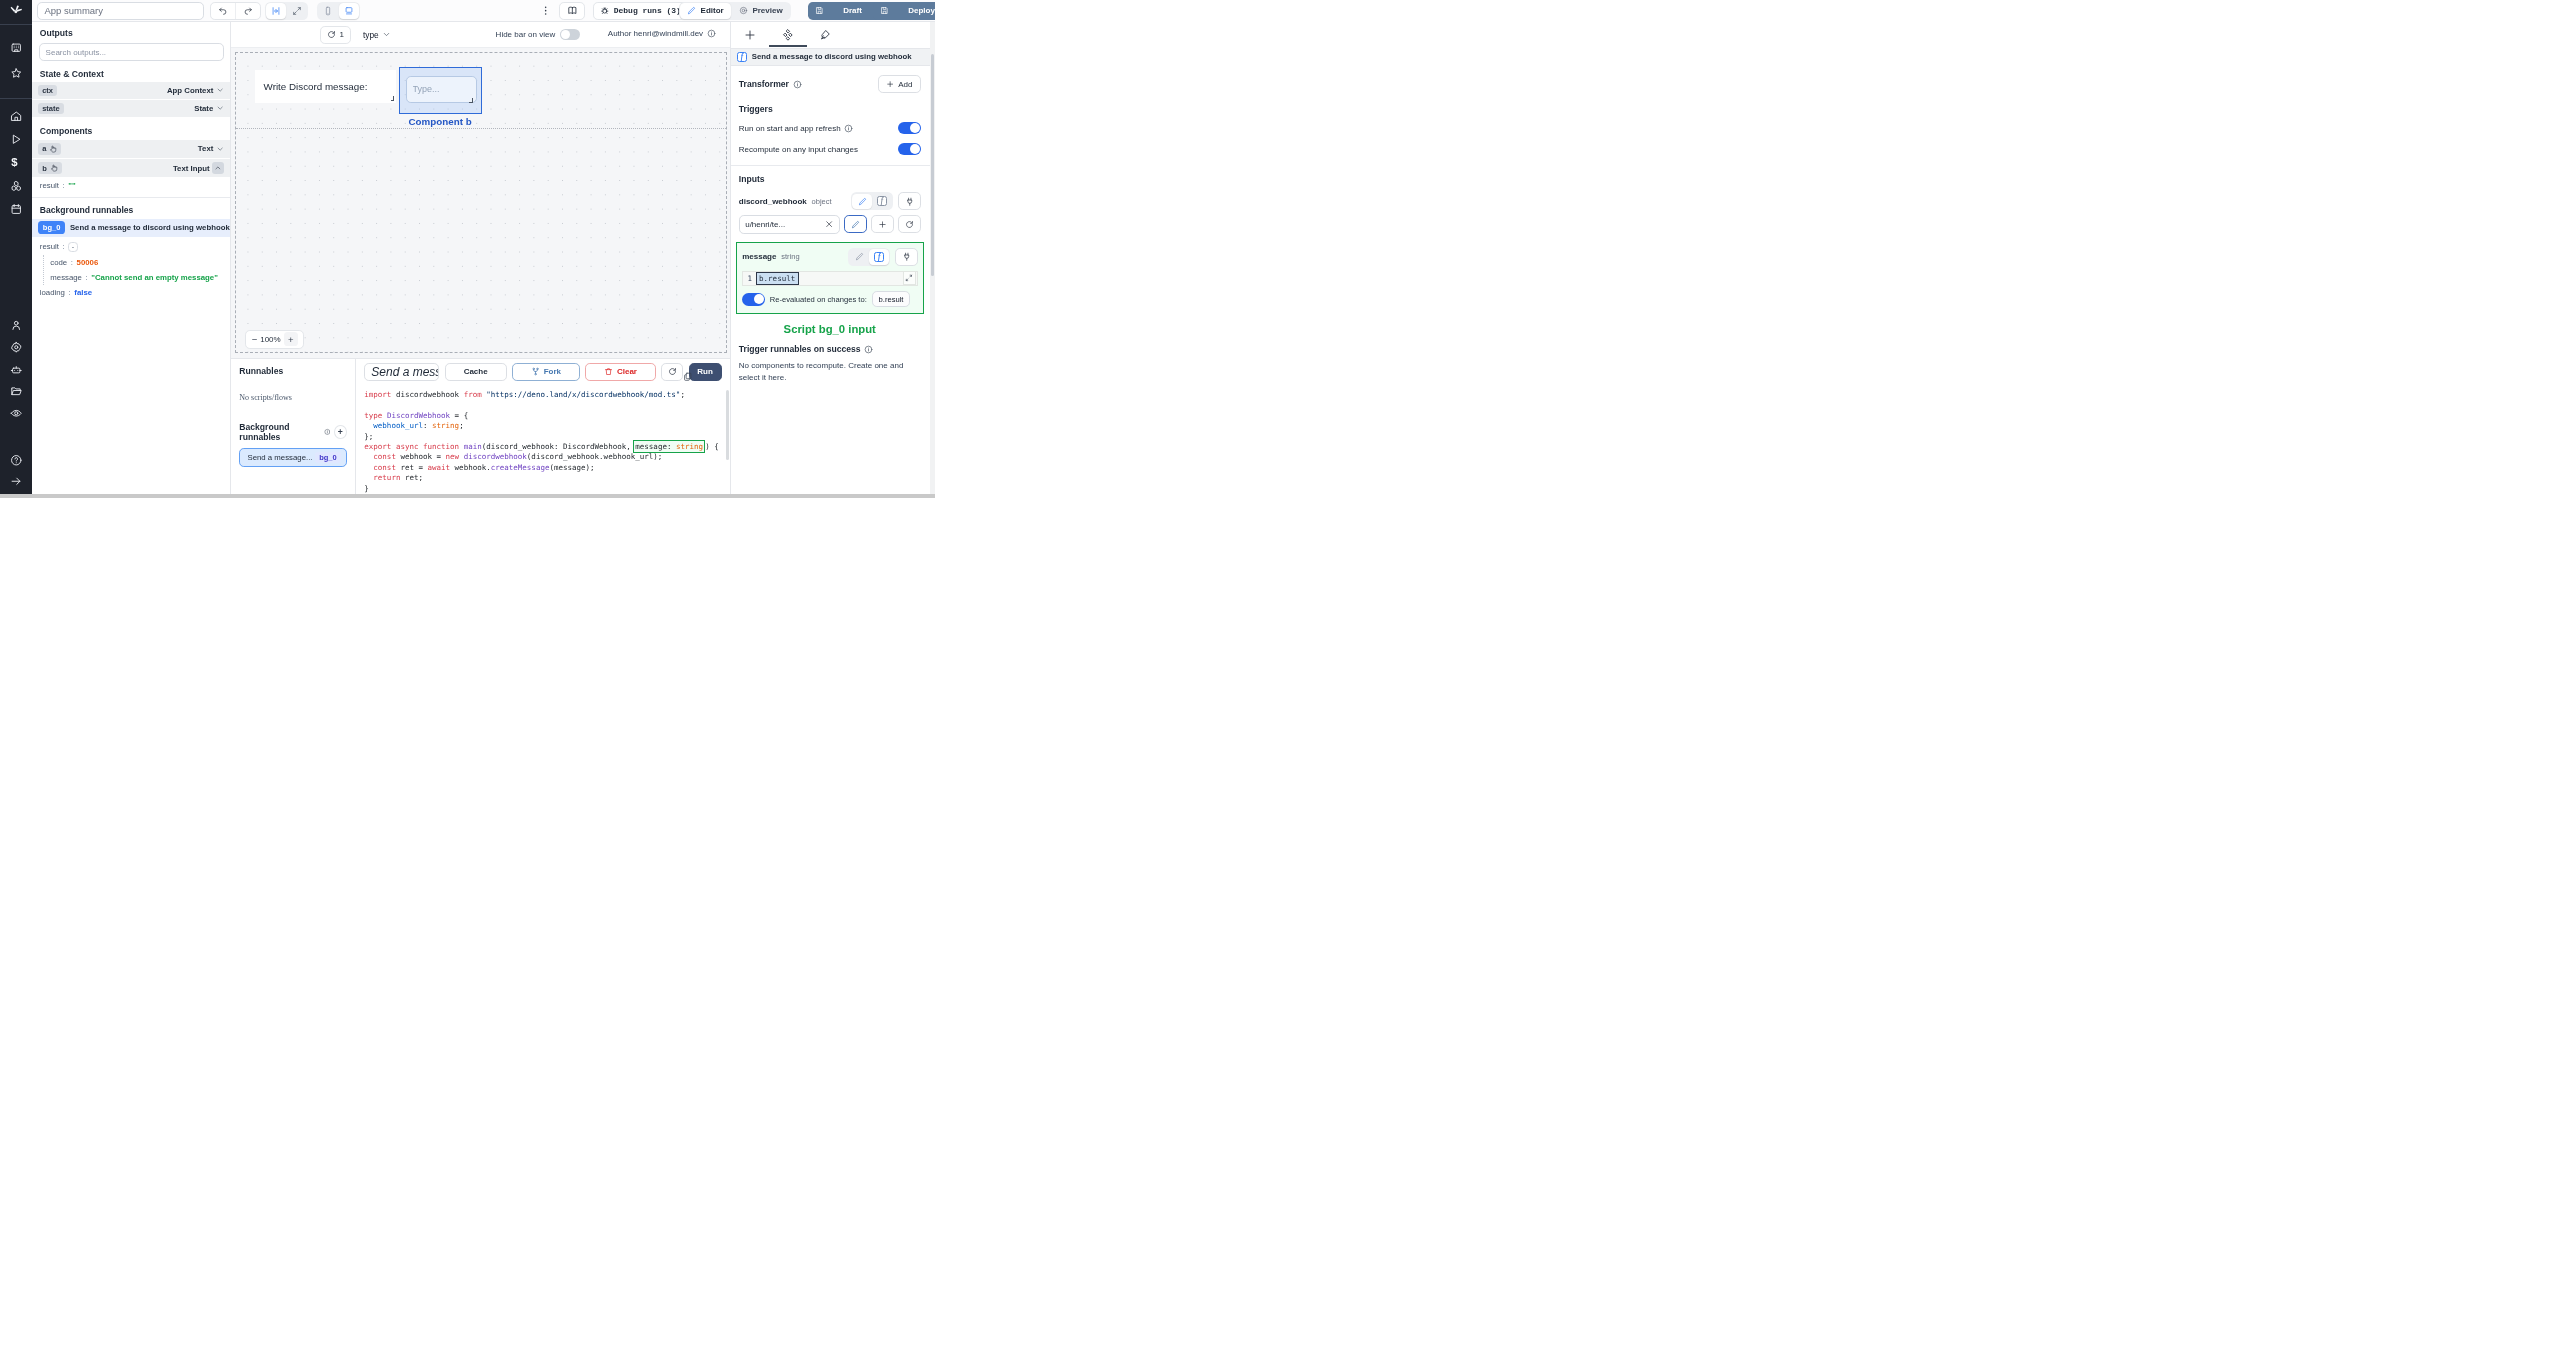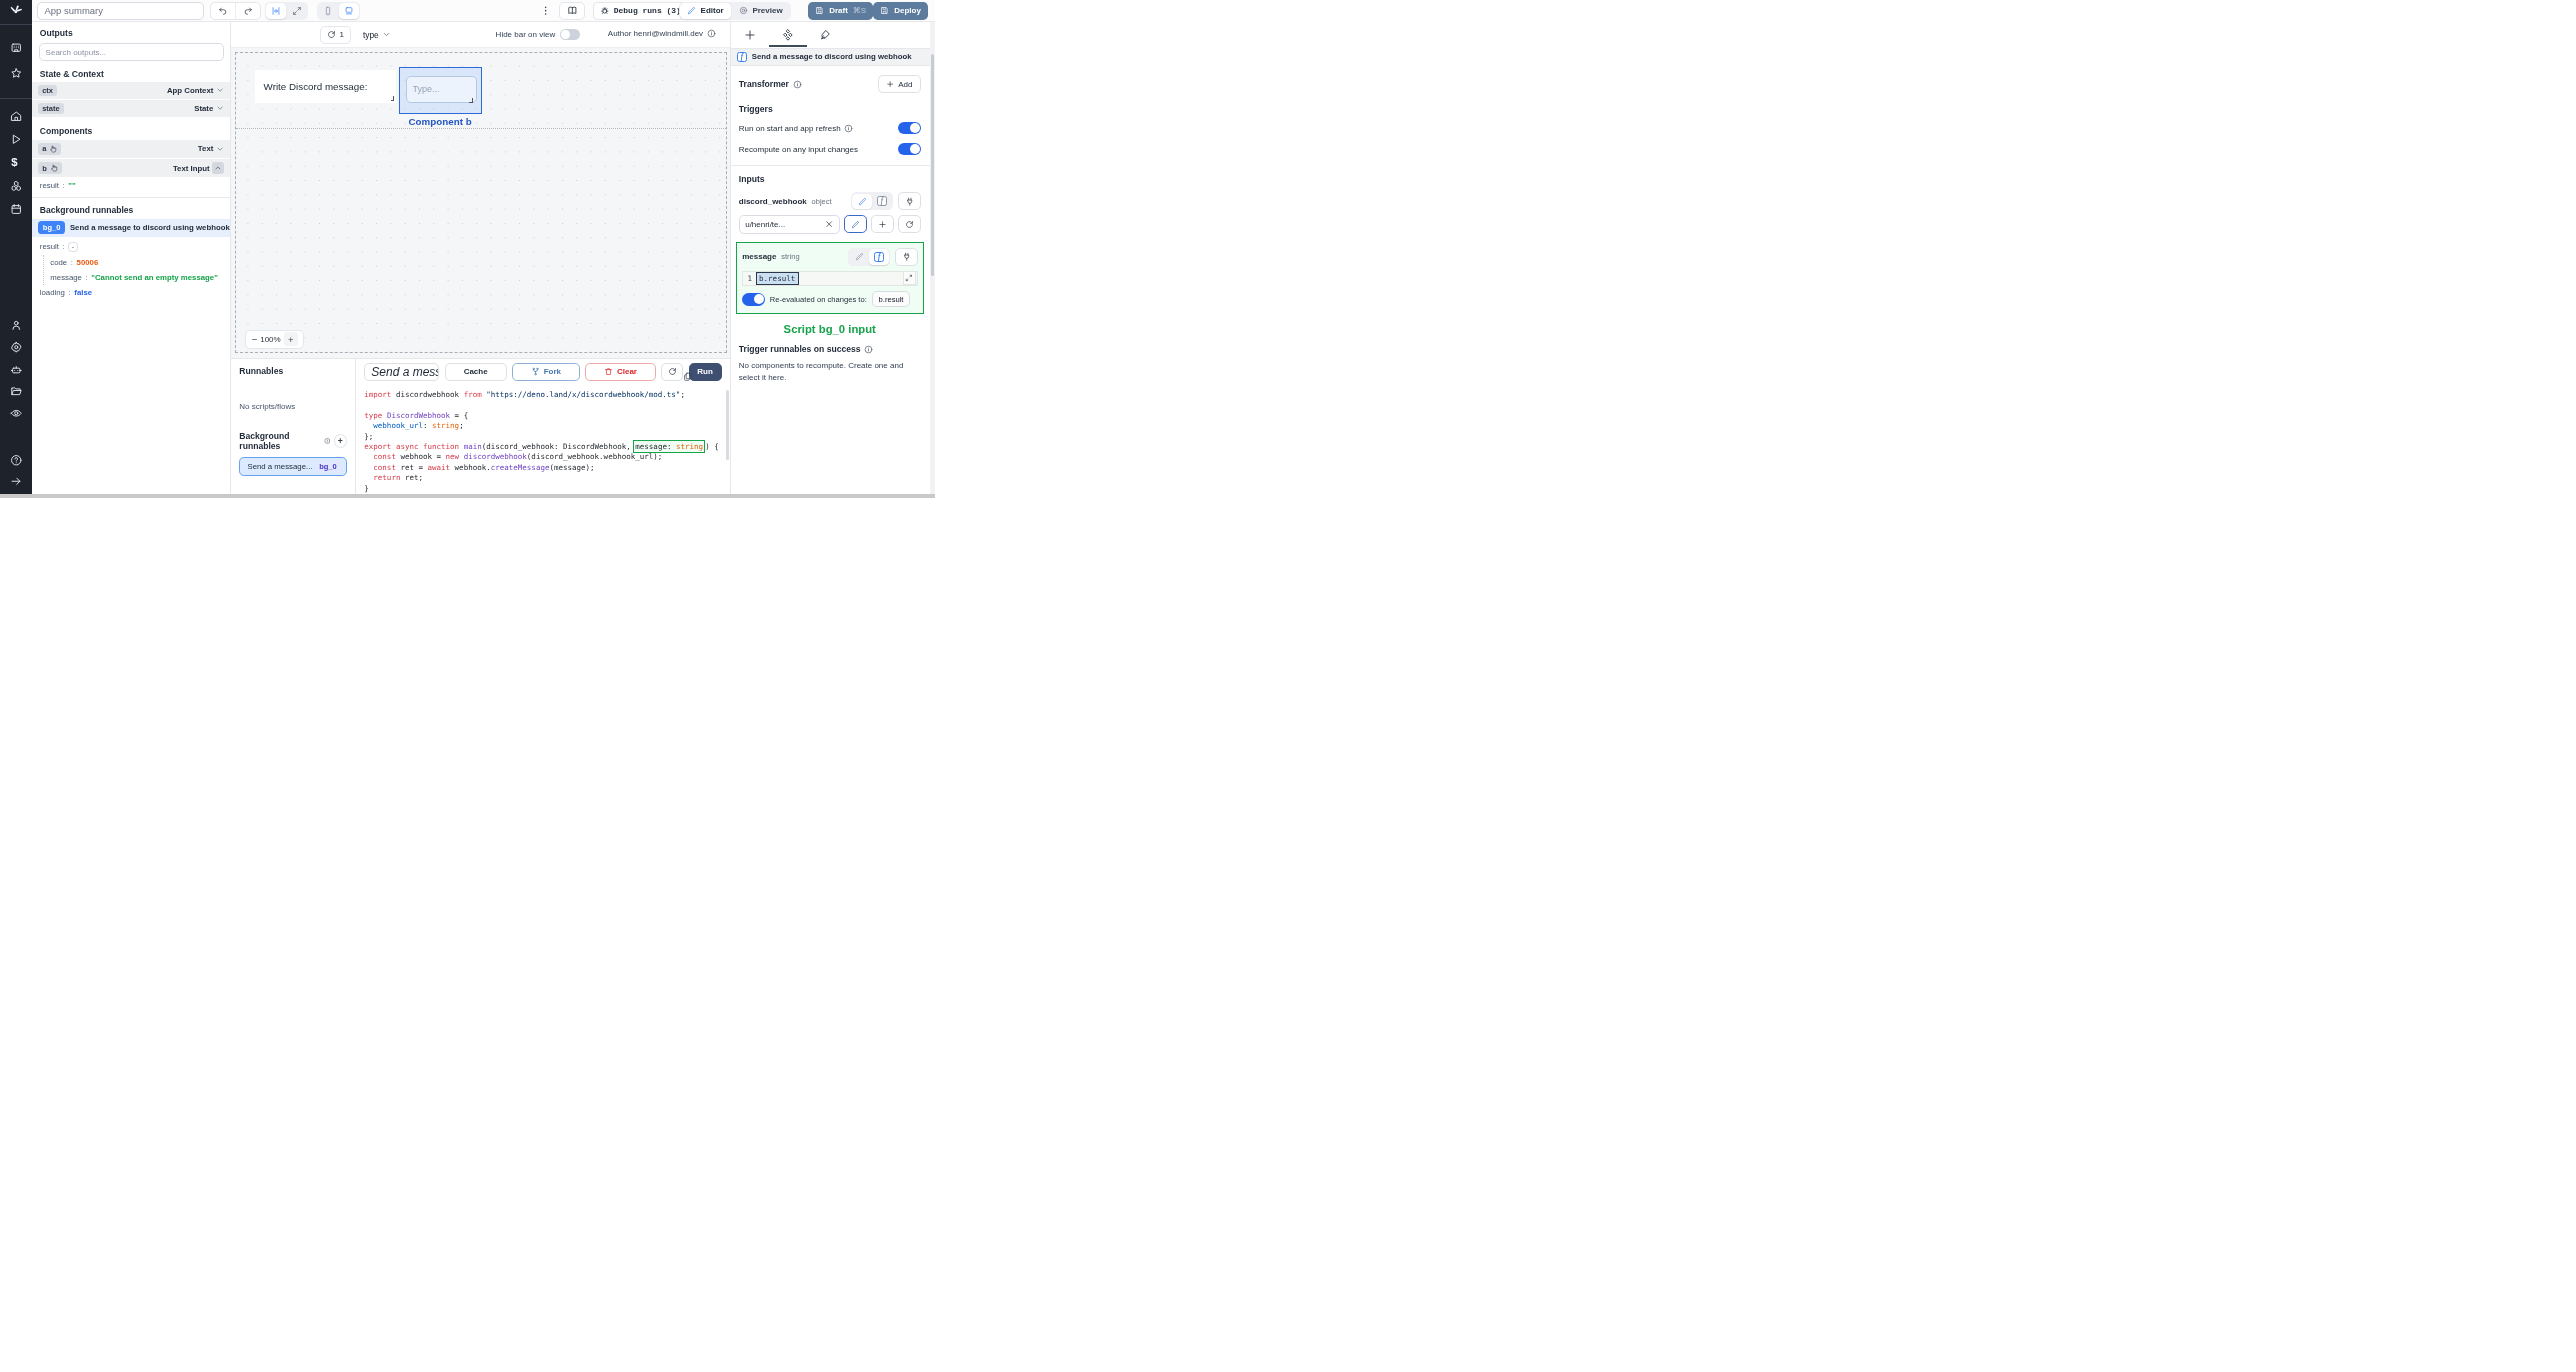--- a/index.html
+++ b/index.html
@@ -22,21 +22,21 @@
   .summary-input { position:absolute; left:5.4px; top:1.8px; width:167px; height:18px; border:0.6px solid #d9dde3; border-radius:4.8px; padding:0 6px; font-size:9.5px; color:#374151; background:#fff; outline:none; }
   .summary-input::placeholder { color:#6b7280; }
   .btn-group { display:flex; align-items:center; background:#fff; border:0.6px solid #e3e6ea; border-radius:4.8px; height:18px; overflow:hidden; }
   .btn-group .cell { width:24.4px; height:18px; display:flex; align-items:center; justify-content:center; color:#2f3744; }
   .btn-group .cell + .cell { border-left:0.6px solid #eceef1; }
   .seg { display:flex; align-items:center; background:#eef0f3; border-radius:5.4px; height:18px; padding:1.2px; gap:1.2px; }
   .seg .seg-item { height:15.5px; border-radius:4.2px; display:flex; align-items:center; justify-content:flex-end; padding:0 4.8px; color:#8a94a4; }
   .seg .seg-item.active { background:#fff; box-shadow:0 0.6px 1.2px rgba(0,0,0,.12); color:#3b82f6; }
   .tb-abs { position:absolute; top:1.8px; }
   .tool-btn { height:18px; background:#fff; border:0.6px solid #e3e6ea; border-radius:4.8px; display:flex; align-items:center; justify-content:center; gap:4.2px; padding:0 6px; font-weight:700; font-size:8px; color:#1f2937;font-family:Liberation Mono, monospace; }
-  .deploy-btn { height:18px; border-radius:4.8px; background:#5d7b9c; color:#fff; display:flex; align-items:center; gap:5px; padding:0 7.2px; font-weight:700; font-size:8px; border:none; }
+  .deploy-btn { height:18px; border-radius:4.8px; background:#5d7b9c; color:#fff; display:flex; align-items:center; gap:19px; padding:0 7.2px; font-weight:700; font-size:8px; border:none; }
   .deploy-btn .kbd { color:#bcc9d9; font-weight:400; }
   .kebab { color:#333c4a; }
 
   
   .content { flex:1; display:flex; min-height:0; }
 
   
   .left-panel { width:199px; flex:none; background:#fff; border-right:0.6px solid #e5e7eb; position:relative; font-size:8px; overflow:hidden; }
   .lp-title { font-weight:700; font-size:8.6px; color:#1f2937; padding:6px 7.8px 3.6px; }
   .lp-search { margin:2.4px 6.6px 6px; width:185px; height:18px; border:0.6px solid #d9dde3; border-radius:4.8px; padding:0 6px; font-size:8px; color:#374151; outline:none; }
@@ -83,21 +83,21 @@
   .comp-b-input::placeholder { color:#94a3b8; }
   .comp-b-label { position:absolute; left:163px; top:63px; width:83px; text-align:center; font-weight:700; font-size:9.8px; color:#2457c5; }
   .zoom-ctl { position:absolute; left:14.3px; bottom:9.5px; width:59px; height:18.5px; background:#fff; border:0.6px solid #e3e6ea; border-radius:4.8px; display:flex; align-items:center; justify-content:space-between; padding:0 5.4px; font-size:8px; color:#1f2937; }
   .zoom-plus { background:#f3f4f6; border-radius:3.6px; width:14.3px; height:14.3px; display:flex; align-items:center; justify-content:center; font-size:9.5px; color:#374151; }
   .zoom-minus { font-size:9.5px; color:#374151; }
 
   
   .bottom { height:140px; flex:none; border-top:0.6px solid #e5e7eb; display:flex; background:#fff; }
   .runnables { width:125px; flex:none; border-right:0.6px solid #e5e7eb; padding:7.2px 8.3px; position:relative; }
   .run-title { font-weight:700; font-size:8.6px; color:#1f2937; }
-  .run-empty { margin-top:26px; font-size:8px; color:#475569; }
+  .run-empty { margin-top:17px; font-size:8px; color:#475569;font-family:Liberation Serif, serif; }
   .bg-run-head { margin-top:20px; display:flex; align-items:center; gap:2.4px; font-weight:700; font-size:8.6px; color:#1f2937; }
   .plus-circle { margin-left:1.2px; width:14.3px; height:14.3px; border:0.6px solid #e3e6ea; border-radius:50%; display:flex; align-items:center; justify-content:center; color:#374151; background:#fff; }
   .run-item { margin-top:6px; height:19px; border:1.2px solid #63a0f4; background:#dbeafe; border-radius:4.8px; display:flex; align-items:center; justify-content:space-between; padding:0 4.8px 0 7.2px; }
   .run-item .nm { font-size:7.8px; color:#1f2937; }
   .run-item .bdg { background:#e0e7ff; color:#4338ca; font-weight:700; font-size:7.5px; border-radius:3px; padding:1.2px 4.2px; }
 
   .editor { flex:1; min-width:0; position:relative; display:flex; flex-direction:column; }
   .ed-toolbar { height:25px; flex:none; display:flex; align-items:center; gap:5.4px; padding:0 8.3px; }
   .ed-name { width:132px; height:18px; border:0.6px solid #dcdfe4; border-radius:4.8px; padding:0 6px; font-size:12px; color:#1f2937; display:flex; align-items:center; white-space:nowrap; overflow:hidden;font-style:italic; }
   .ed-btn { height:18px; border:0.6px solid #dcdfe4; border-radius:4.8px; background:#fff; display:flex; align-items:center; gap:3.6px; padding:0 18px; font-weight:700; font-size:8px; color:#1f2937; }

